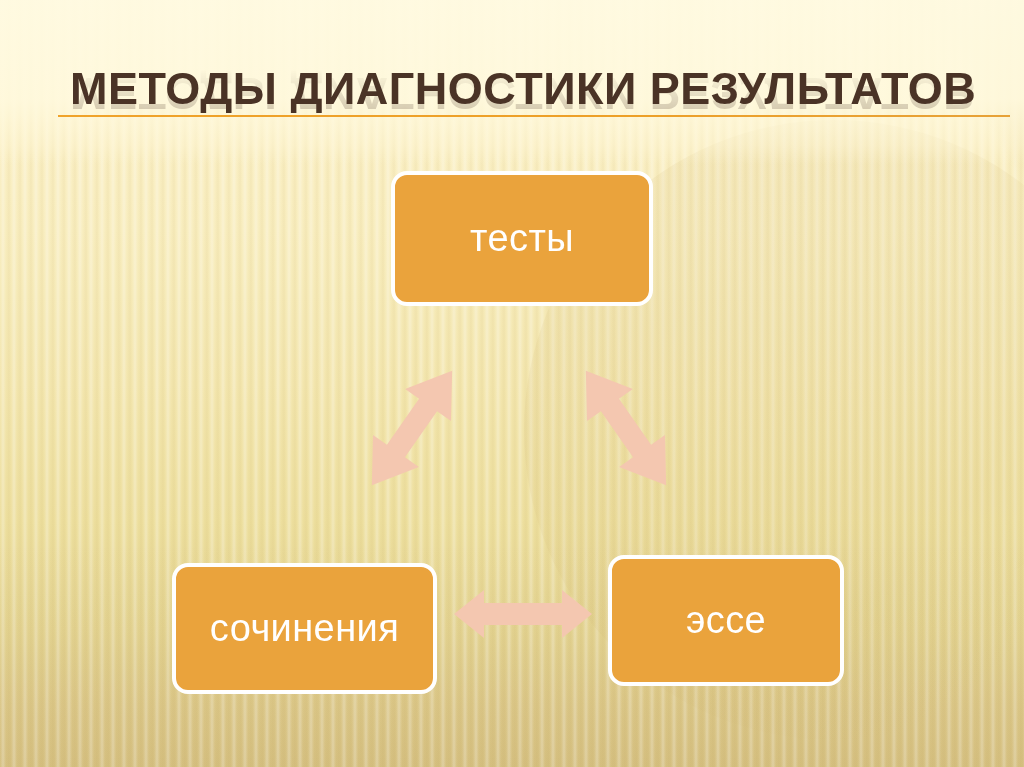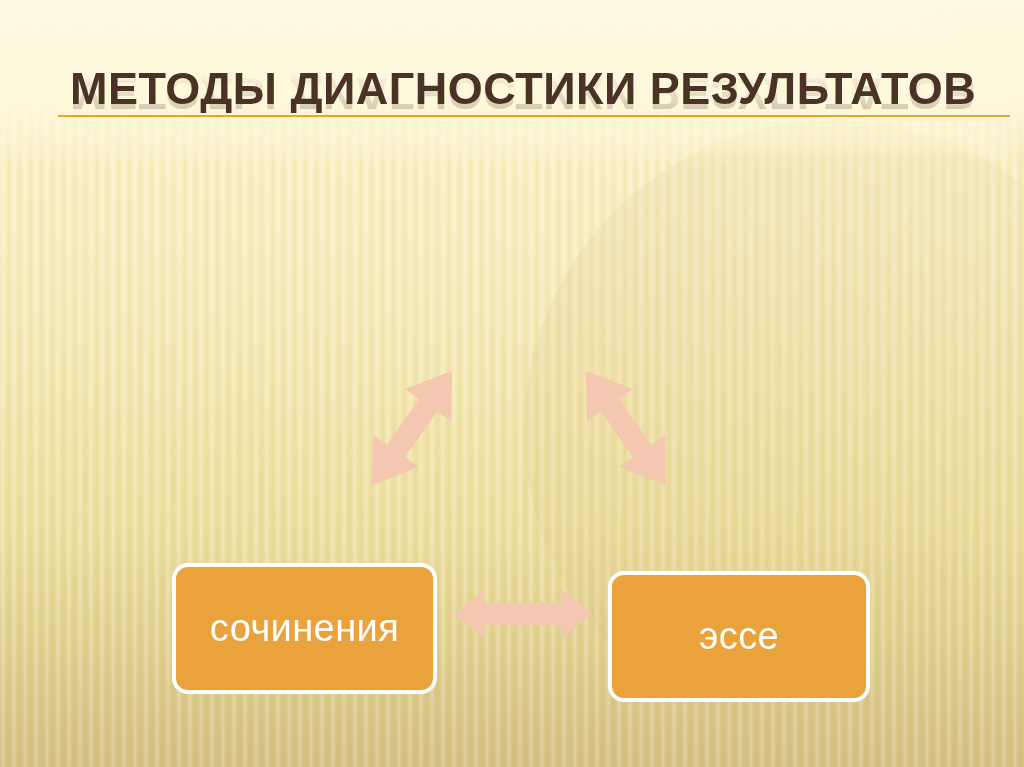--- a/index.html
+++ b/index.html
@@ -148,21 +148,21 @@
     display: flex;
     align-items: center;
     justify-content: center;
     color: #ffffff;
     font-size: 38px;
     font-weight: normal;
     letter-spacing: 0.4px;
   }
   #node-tests    { left: 391px; top: 171px; width: 262px; height: 135px; }
   #node-essays   { left: 172px; top: 555px; width: 265px; height: 131px; margin-top: 8px; }
-  #node-essay    { left: 608px; top: 571px; width: 262px; height: 131px; }
+  #node-essay    { left: 608px; top: 555px; width: 236px; height: 131px; }
 
   
   .arrow {
     position: absolute;
     fill: #f4c7b0;
   }
   #arrow-left-diag  { left: 352px; top: 348px; width: 120px; height: 160px; }
   #arrow-right-diag { left: 566px; top: 348px; width: 120px; height: 160px; }
   #arrow-bottom     { left: 450px; top: 585px; width: 146px; height: 58px; }
 </style>
@@ -177,20 +177,23 @@
   <div class="bg-swoosh2"></div>
   <div class="bg-top-wash"></div>
   <div class="bg-vignette"></div>
 
   <div class="title-block">
     <div class="title-reflection">Методы диагностики результатов</div>
     <div class="title-rule"></div>
     <div class="title-text">Методы диагностики результатов</div>
   </div>
 
+  <div id="node-tests" class="node">
+    <span>тесты</span>
+  </div>
 
   <div id="node-essays" class="node">
     <span>сочинения</span>
   </div>
 
   <div id="node-essay" class="node">
     <span>эссе</span>
   </div>
 
   <svg id="arrow-left-diag" class="arrow" viewBox="0 0 120 160">

